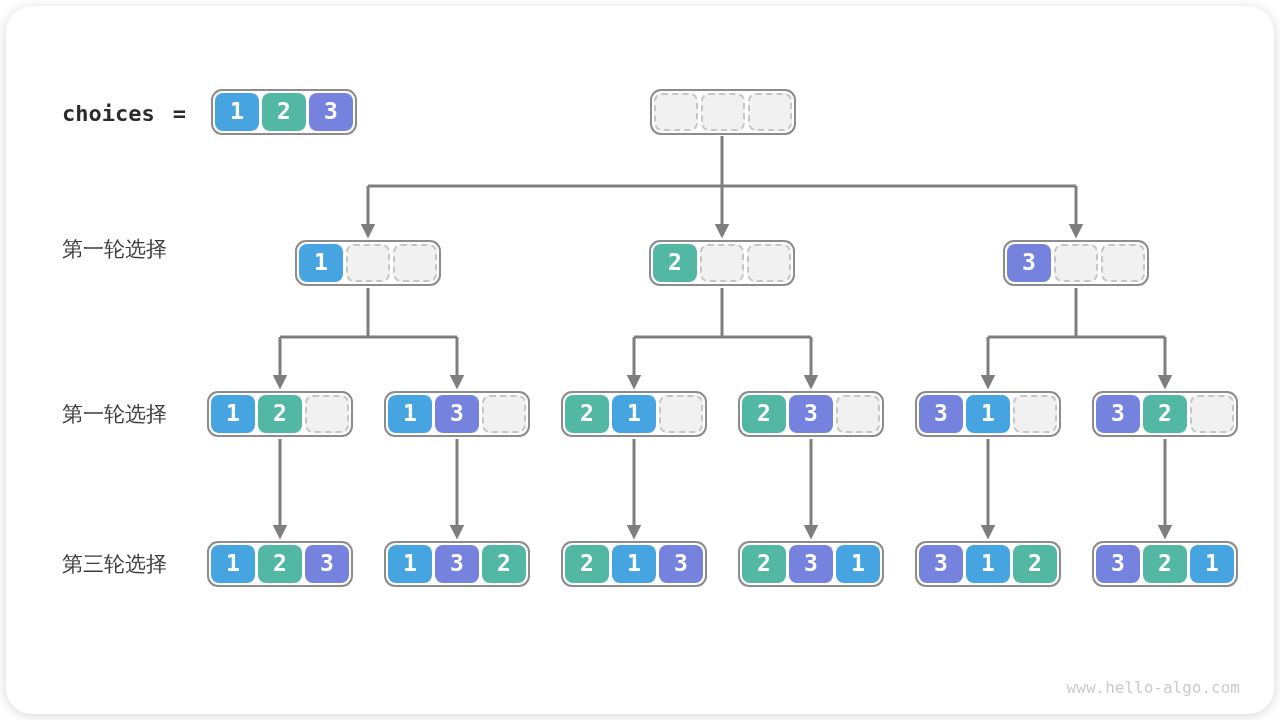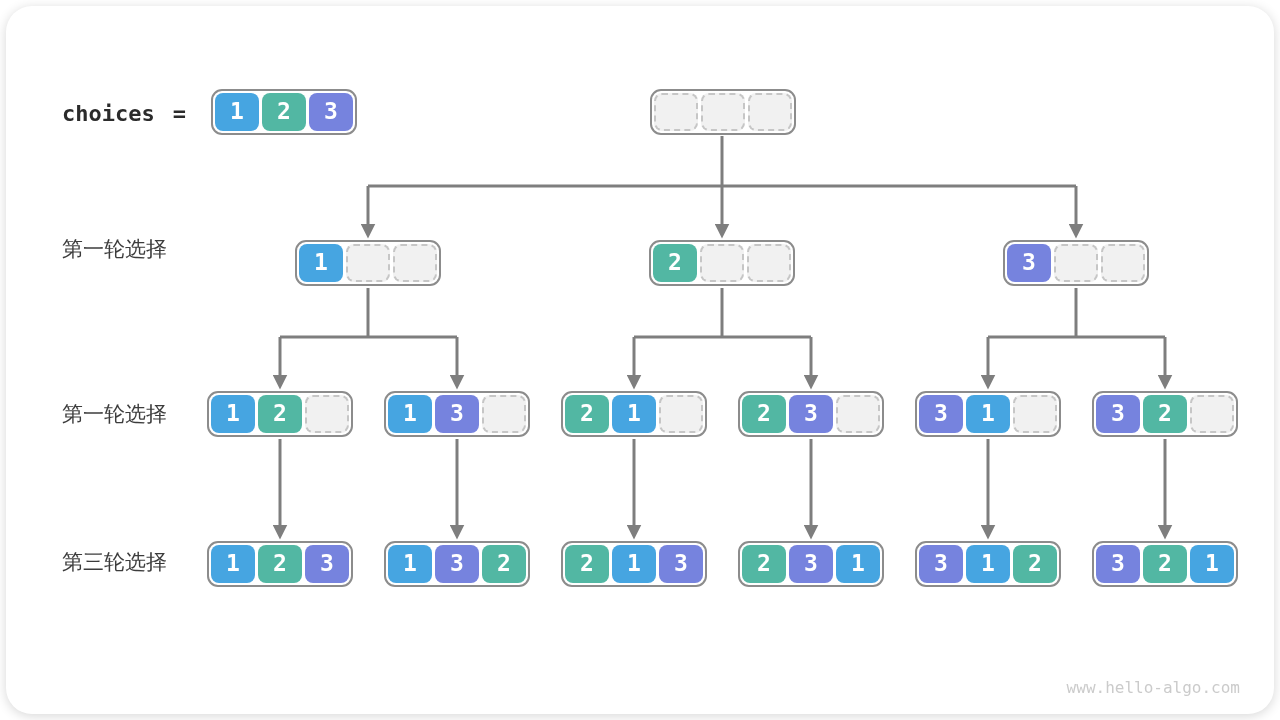--- a/index.html
+++ b/index.html
@@ -9,21 +9,21 @@
 
   .code-label{position:absolute;font-family:"DejaVu Sans Mono","Liberation Mono",monospace;
     font-weight:bold;font-size:22px;color:#2b2b2b;text-align:right;line-height:46px;height:46px;}
   .code-label .eq{margin-left:18px;font-weight:bold;}
   .choices-label{left:0;top:91px;width:186px;}
   .state-label{left:420px;top:89px;width:208px;}
 
   .row-label{position:absolute;left:62px;width:220px;font-size:21px;font-weight:500;color:#3c3c3c;line-height:26px;}
   .row-label-0{top:236px;}
   .row-label-1{top:401px;}
-  .row-label-2{top:551px;font-family:Liberation Mono, monospace;}
+  .row-label-2{top:551px;}
 
   .node{position:absolute;box-sizing:border-box;width:146px;height:46px;background:#ffffff;
     border:2px solid #8c8c8c;border-radius:11px;padding:2px;display:flex;gap:3px;}
   .cell{box-sizing:border-box;width:44px;height:38px;border-radius:8px;
     font-family:"DejaVu Sans Mono","Liberation Mono",monospace;font-weight:bold;font-size:23px;
     color:#ffffff;text-align:center;line-height:37px;}
   .cell.empty{background:#f1f1f1;border:2px dashed #c6c6c6;border-radius:8px;}
 
   .watermark{position:absolute;right:40px;top:678px;font-family:"DejaVu Sans Mono","Liberation Mono",monospace;
     font-size:16px;color:#cbcbcb;}

